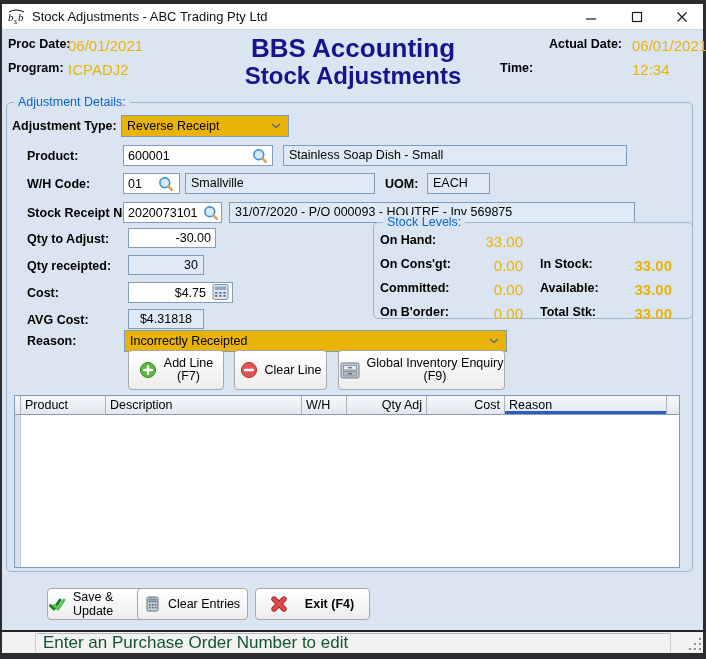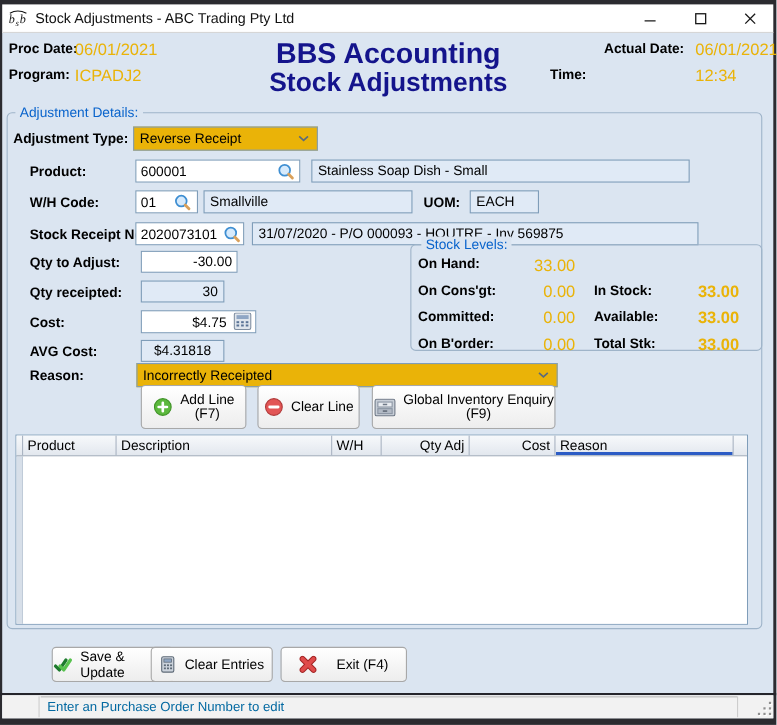--- a/index.html
+++ b/index.html
@@ -31,21 +31,21 @@
   .grid { position:absolute; left:14px; top:395px; width:666px; height:173px; border:1px solid #7f9db9; background:#ffffff; }
   .ghead { display:flex; height:19px; border-bottom:1px solid #8e9bab; background:linear-gradient(#f7f9fb,#e2e7ee); }
   .gh { border-right:1px solid #aab4c2; font-size:12.5px; line-height:18px; padding:0 4px; white-space:nowrap; overflow:hidden; position:relative; }
   .gh.r { text-align:right; }
   .gbody { position:absolute; left:0; top:19px; right:0; bottom:0; background:#ffffff; }
   .selstrip { position:absolute; left:0; top:19px; width:6px; bottom:0; background:#d7dfe9; border-right:1px solid #c0cbd8; }
   .statusline { position:absolute; left:0; top:630px; width:706px; height:2px; background:#25252b; }
   .statusbar { position:absolute; left:2px; top:632px; width:701px; height:21px; background:#f2f2f2; }
   .sb-div { position:absolute; top:1px; width:1px; height:19px; background:#cdcdcd; }
   .sb-top { position:absolute; left:35px; top:1px; width:633px; height:1px; background:#b9b9b9; }
-  .sb-msg { position:absolute; left:41px; top:0; height:21px; line-height:21px; font-size:12px; color:#0369a1; white-space:nowrap; }
+  .sb-msg { position:absolute; left:41px; top:0; height:21px; line-height:21px; font-size:17px; color:#14532d; white-space:nowrap; }
   .grip { position:absolute; left:689px; top:638px; width:14px; height:14px;}
   .grip i { position:absolute; width:2px; height:2px; background:#8f8f8f; box-shadow:1px 1px 0 #ffffff; }
 </style>
 </head>
 <body>
 
 <div class="frame">
 
   <div class="titlebar">
     <span class="abs" style="left:6px; top:5px;">
@@ -248,21 +248,21 @@
         <rect x="4" y="8" width="1.8" height="1.6"></rect>
           <rect x="6.8" y="8" width="1.8" height="1.6"></rect>
           <rect x="9.6" y="8" width="1.8" height="1.6"></rect>
         <rect x="4" y="10.8" width="1.8" height="1.6"></rect>
           <rect x="6.8" y="10.8" width="1.8" height="1.6"></rect>
           <rect x="9.6" y="10.8" width="1.8" height="1.6"></rect>
       </g>
     </svg>
     <span>Clear Entries</span>
   </div>
-  <div class="btn" style="left:255px; top:588px; width:115px; height:32px; gap:18px;">
+  <div class="btn" style="left:255px; top:588px; width:115px; height:32px; gap:18px;font-weight:bold;">
     <svg width="16" height="16" viewBox="0 0 16 16">
       <path d="M3 3 L13 13 M13 3 L3 13" stroke="#a22525" stroke-width="5.4" stroke-linecap="round"></path>
       <path d="M3 3 L13 13 M13 3 L3 13" stroke="#e04b4b" stroke-width="3.6" stroke-linecap="round"></path>
     </svg>
     <span>Exit (F4)</span>
   </div>
 
   <div class="statusline"></div>
   <div class="statusbar">
     <div class="sb-div" style="left:33px;"></div>

